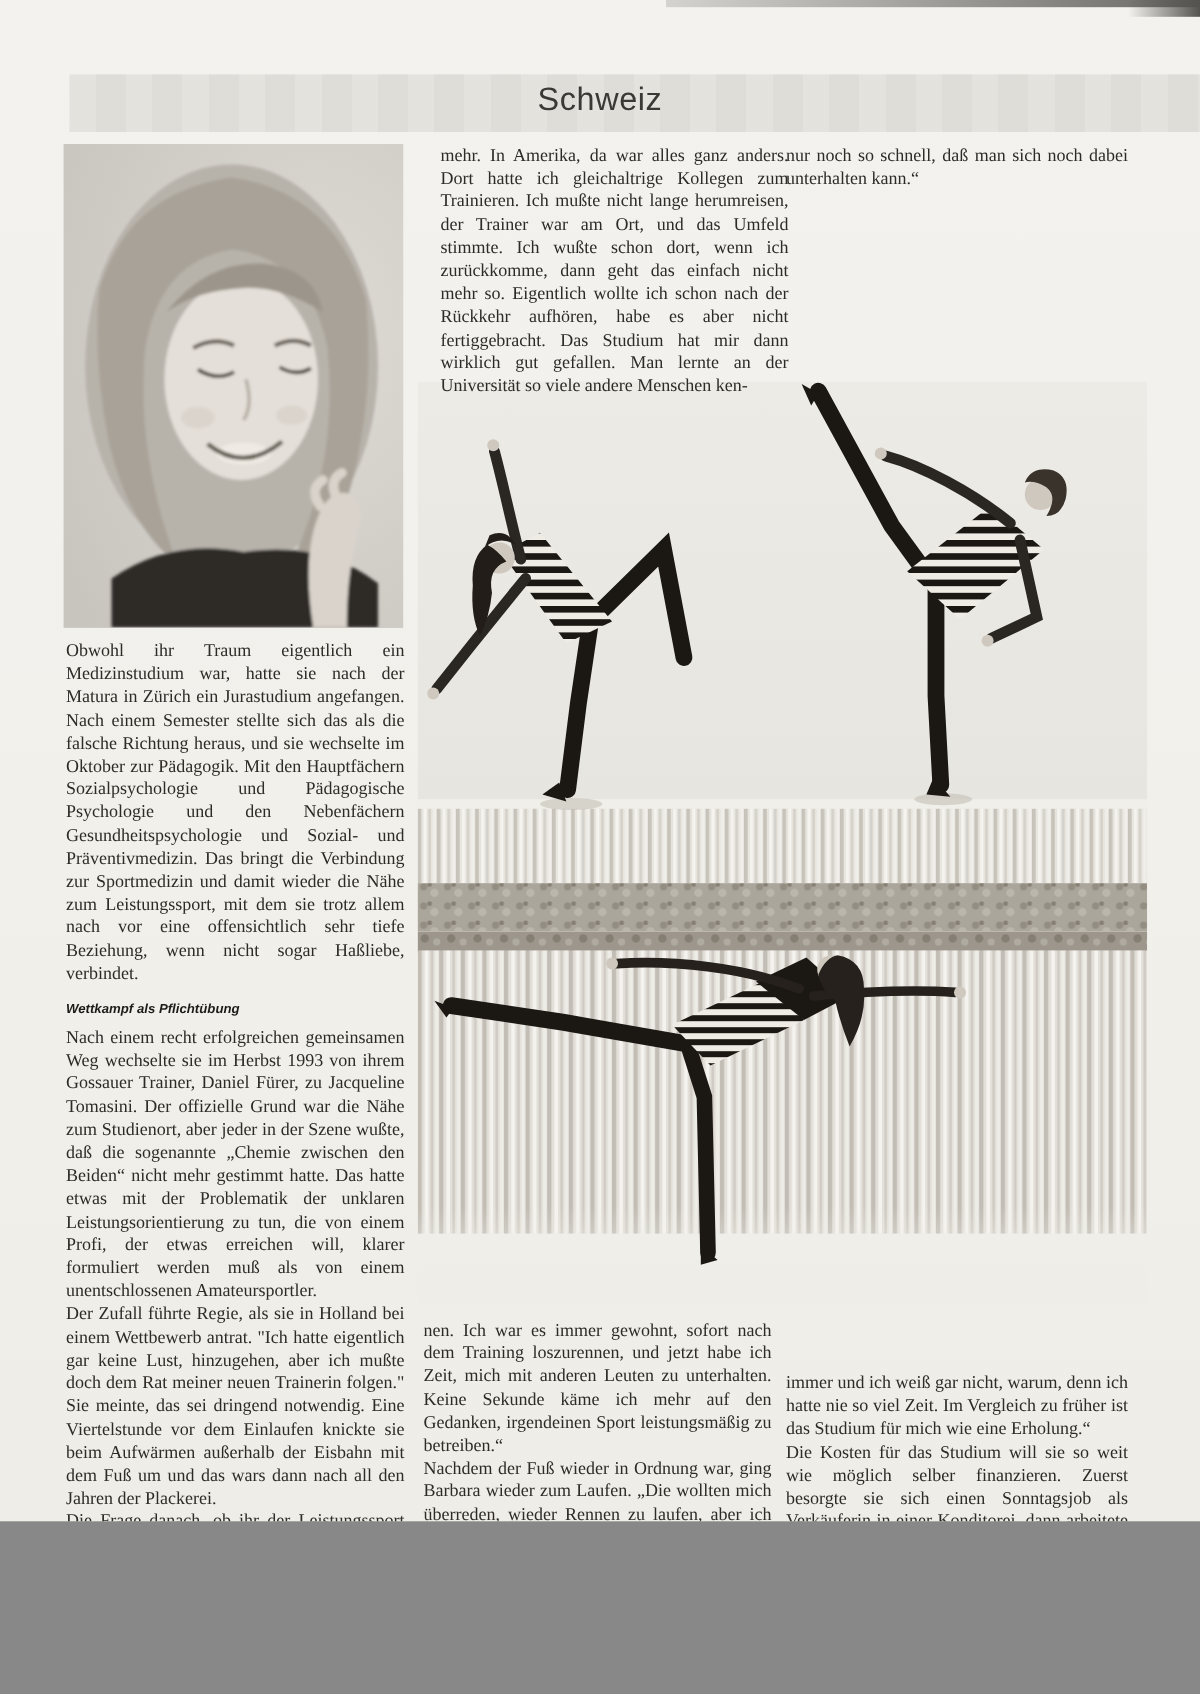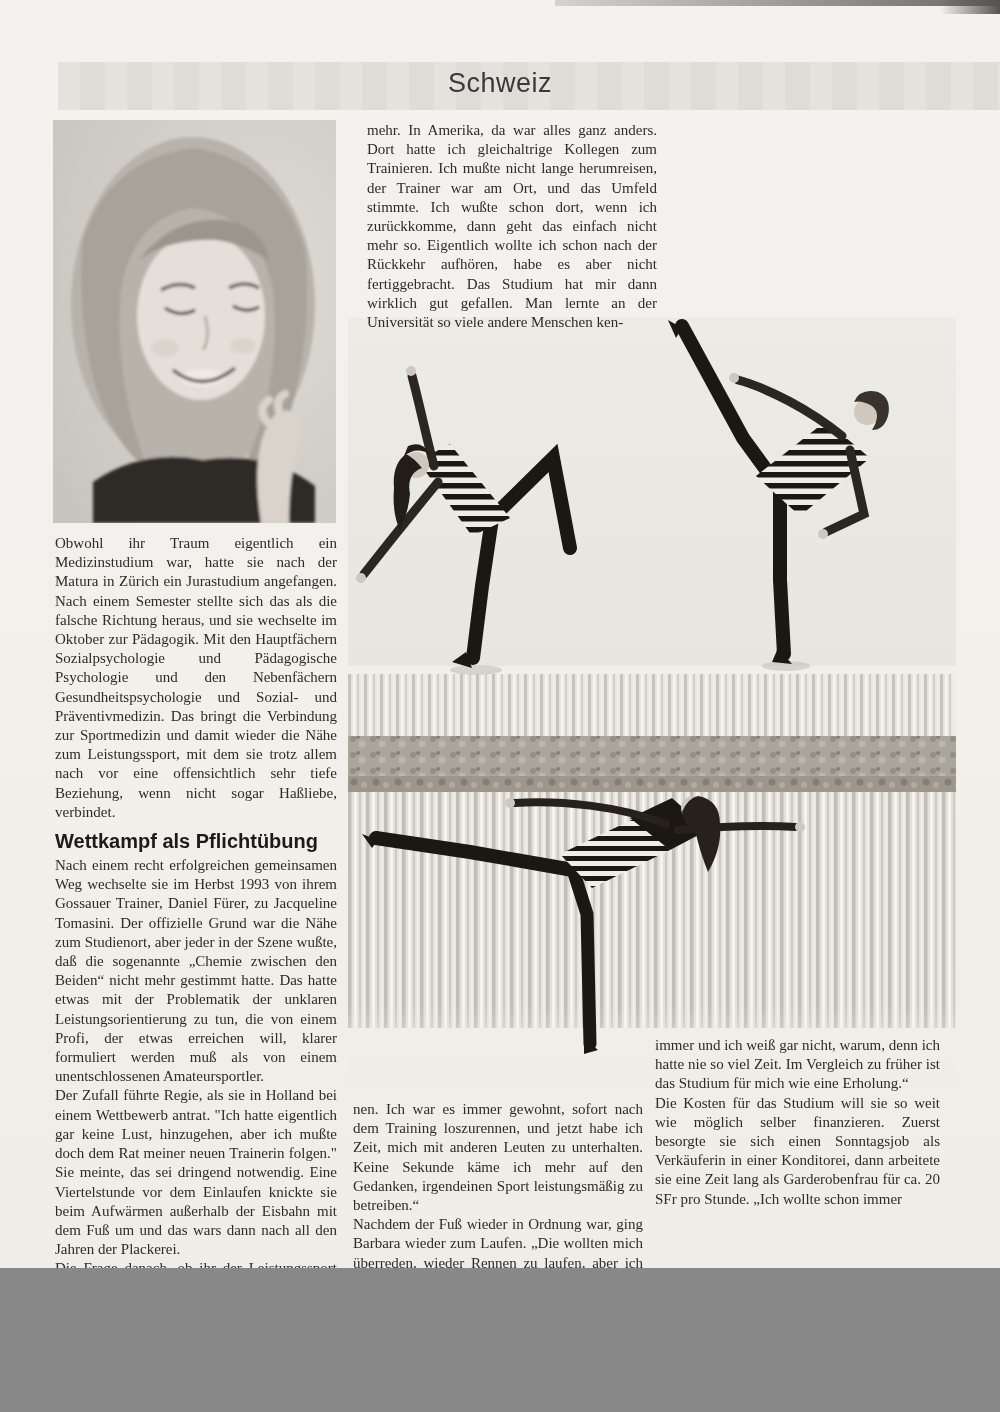--- a/index.html
+++ b/index.html
@@ -37,25 +37,25 @@
     background:#d3d0ca;box-shadow:0 0 0 1px rgba(120,115,108,.25) inset;
   }
   .photo-top{position:absolute;left:348px;top:318px;width:608px;height:458px;}
   .photo-bottom{position:absolute;left:348px;top:776px;width:608px;height:312px;}
   .col{position:absolute;text-align:justify;font-size:15px;line-height:19.2px;}
   .col p{margin:0;}
   .col-mid-top{left:367px;top:121px;width:290px;}
   .col-right-top{left:655px;top:121px;width:285px;}
   .col-left{left:55px;top:534px;width:282px;}
   .col-mid-bottom{left:353px;top:1100px;width:290px;}
-  .col-right-bottom{left:655px;top:1036px;width:285px;}
+  .col-right-bottom{left:655px;top:1144px;width:285px;}
   .subhead{
     font-family:"Liberation Sans", sans-serif;
-    font-weight:700;font-size:20px;line-height:21px;color:#1d1b18;
-    margin:9px 0 4px 0;text-align:left;
+    font-weight:700;font-size:11px;line-height:21px;color:#1d1b18;
+    margin:9px 0 4px 0;text-align:left;font-style:italic;
   }
   .subhead.pre{white-space:pre-line;margin-top:16px;}
   .footer{
     position:absolute;left:33px;top:1362px;height:40px;
     display:flex;align-items:flex-start;
     font-family:"Liberation Sans", sans-serif;color:#2e2b27;
   }
   .page-num{font-weight:700;font-size:19px;}
   .logo{margin-left:12px;margin-right:10px;width:42px;height:36px;}
   .issue{font-size:11px;color:#3a3834;letter-spacing:.3px;}
@@ -208,20 +208,21 @@
         <path d="M350,20 Q372,24 372,48 Q374,72 360,96 Q352,76 348,58 Q336,48 334,36 Q340,22 350,20Z" fill="#26211c"></path>
       </g>
     </svg>
   </figure>
 
   <div class="col col-mid-top">
     <p>mehr. In Amerika, da war alles ganz anders. Dort hatte ich gleichaltrige Kollegen zum Trainieren. Ich mußte nicht lange herumreisen, der Trainer war am Ort, und das Umfeld stimmte. Ich wußte schon dort, wenn ich zurückkomme, dann geht das einfach nicht mehr so. Eigentlich wollte ich schon nach der Rückkehr aufhören, habe es aber nicht fertiggebracht. Das Studium hat mir dann wirklich gut gefallen. Man lernte an der Universität so viele andere Menschen ken-</p>
   </div>
 
   <div class="col col-right-top">
+    <p>nur noch so schnell, daß man sich noch dabei unterhalten kann.“</p>
   </div>
 
   <div class="col col-left">
     <p>Obwohl ihr Traum eigentlich ein Medizinstudium  war, hatte sie nach der Matura in Zürich ein Jurastudium angefangen. Nach einem Semester stellte sich das als die falsche Richtung heraus, und sie wechselte im Oktober zur Pädagogik. Mit den Hauptfächern Sozialpsychologie und Pädagogische Psychologie und den Nebenfächern Gesundheitspsychologie und Sozial- und Präventivmedizin. Das bringt die Verbindung zur Sportmedizin und damit wieder die Nähe zum Leistungssport, mit dem sie trotz allem nach vor eine offensichtlich sehr tiefe Beziehung, wenn nicht sogar Haßliebe, verbindet.</p>
     <h2 class="subhead">Wettkampf als Pflichtübung</h2>
     <p>Nach einem recht erfolgreichen gemeinsamen Weg wechselte sie im Herbst 1993 von ihrem Gossauer Trainer, Daniel Fürer, zu Jacqueline Tomasini. Der offizielle Grund war die Nähe zum Studienort, aber jeder in der Szene wußte, daß die sogenannte „Chemie zwischen den Beiden“ nicht mehr gestimmt hatte. Das hatte etwas mit der Problematik der unklaren Leistungsorientierung zu tun, die von einem Profi, der etwas erreichen will, klarer formuliert werden muß als von einem unentschlossenen Amateursportler.</p>
     <p>Der Zufall führte Regie, als sie in Holland bei einem Wettbewerb antrat. "Ich hatte eigentlich gar keine Lust, hinzugehen, aber ich mußte doch dem Rat meiner neuen Trainerin folgen." Sie meinte, das sei dringend notwendig. Eine Viertelstunde vor dem Einlaufen knickte sie beim Aufwärmen außerhalb der Eisbahn mit dem Fuß um und das wars dann nach all den Jahren der Plackerei.</p>
     <p>Die Frage danach, ob ihr der Leistungssport fehlt, beantwortet sie lachend mit „Nein, überhaupt nicht. Ich hatte einfach keine Lust</p>
   </div>
 

